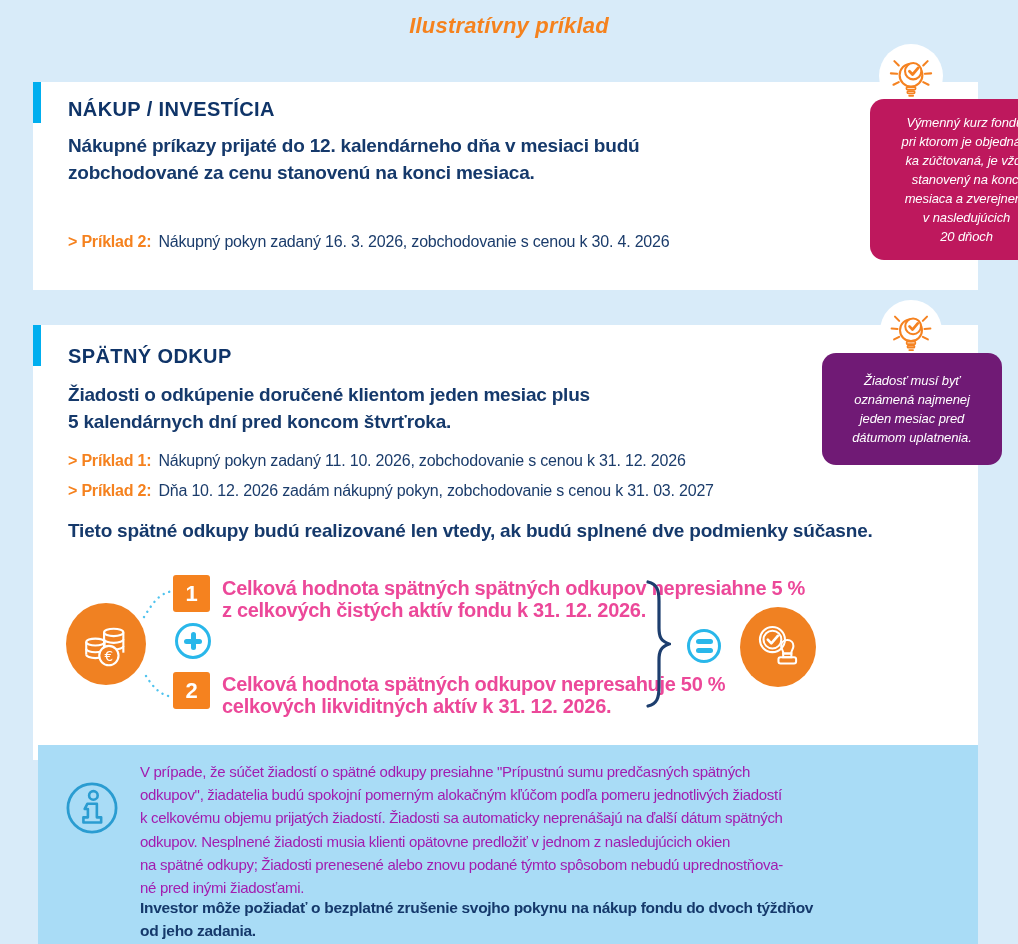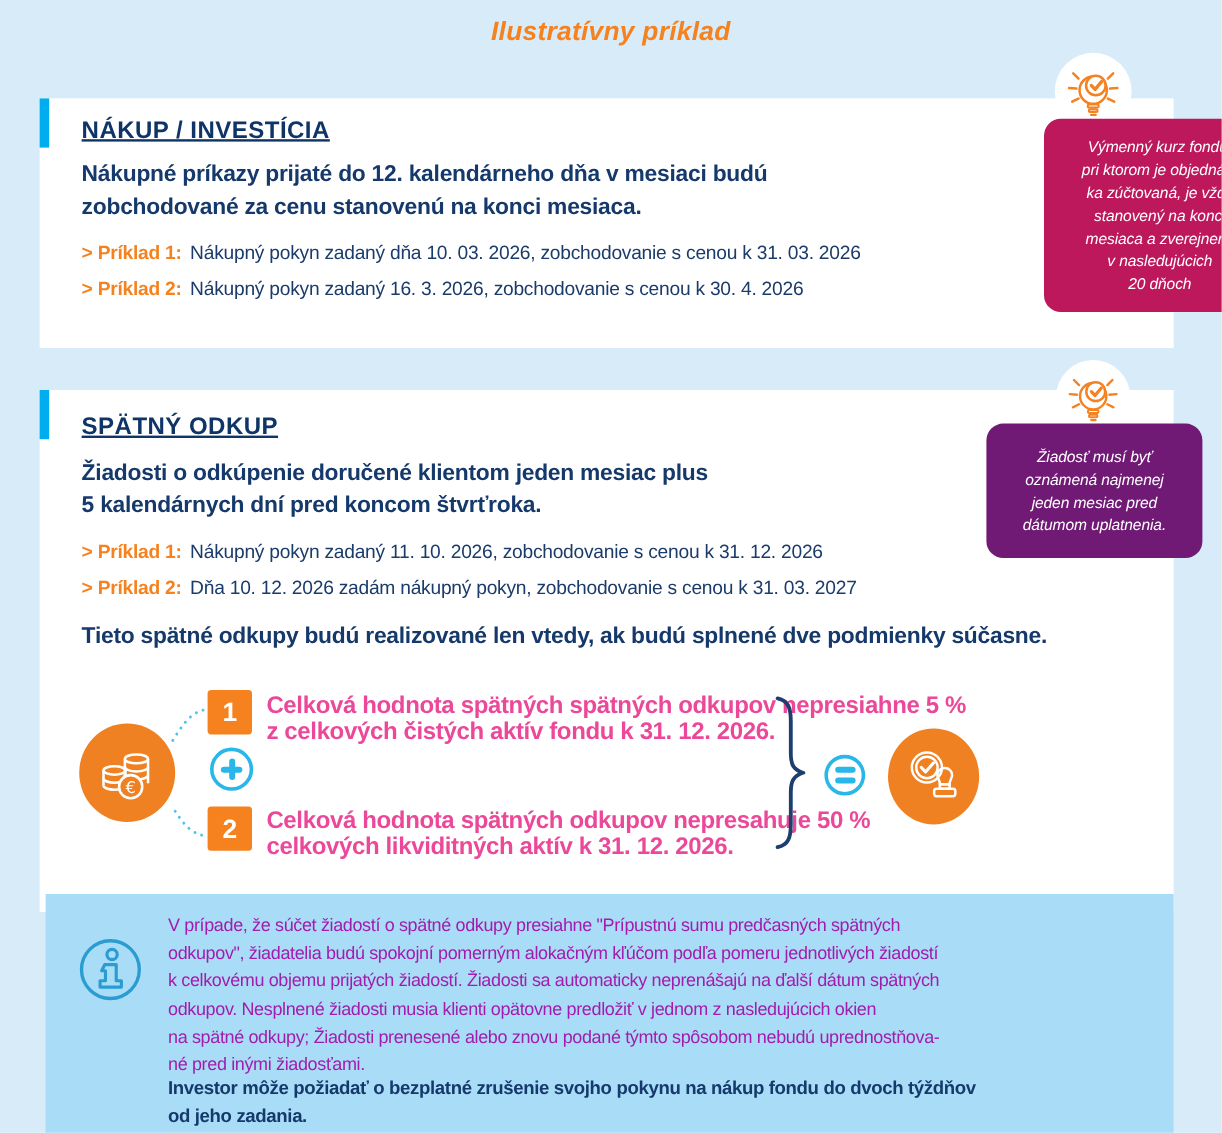--- a/index.html
+++ b/index.html
@@ -17,21 +17,21 @@
     font-weight: bold; font-style: italic; letter-spacing: 0.2px;
   }
 
   .card { position: absolute; left: 33px; width: 945px; background: #ffffff; }
   .card1 { top: 82px; height: 208px; }
   .card2 { top: 325px; height: 435px; }
   .accent-bar { position: absolute; left: 0; top: 0; width: 8px; height: 41px; background: #00aeef; }
 
   .card-heading {
     position: absolute; left: 35px; color: #0f3468;
-    font-size: 20px; font-weight: bold; letter-spacing: 0.4px; text-decoration: underline;
+    font-size: 20px; font-weight: bold; letter-spacing: 0.4px;
   }
   .card-lead {
     position: absolute; left: 35px; color: #15396b;
     font-size: 19px; font-weight: bold; line-height: 27px; letter-spacing: -0.2px;
   }
   .example { position: absolute; left: 35px; font-size: 16px; letter-spacing: -0.2px; }
   .example .ex-label { color: #f5821f; font-weight: bold; margin-right: 7px; }
   .example .ex-text { color: #1b3c6b; }
 
   .tip-badge {
@@ -111,23 +111,20 @@
 
 <div class="page">
 
   <div class="doc-title">Ilustratívny príklad</div>
 
   <div class="card card1">
     <div class="accent-bar"></div>
     <div class="card-heading" style="top:16px">NÁKUP / INVESTÍCIA</div>
     <div class="card-lead ml" style="top:50px">Nákupné príkazy prijaté do 12. kalendárneho dňa v mesiaci budú
 zobchodované za cenu stanovenú na konci mesiaca.</div>
-    <div class="example" style="top:121px">
-      <span class="ex-label">&gt; Príklad 1:</span><span class="ex-text">Nákupný pokyn zadaný dňa 10. 03. 2026, zobchodovanie s cenou k 31. 03. 2026</span>
-    </div>
     <div class="example" style="top:151px">
       <span class="ex-label">&gt; Príklad 2:</span><span class="ex-text">Nákupný pokyn zadaný 16. 3. 2026, zobchodovanie s cenou k 30. 4. 2026</span>
     </div>
   </div>
 
   <div class="tip-badge badge1">
     <svg width="56" height="56" viewBox="0 0 64 64" fill="none">
       <g stroke="#f58220" stroke-width="2.4" stroke-linecap="round">
         <path d="M13,15 l5,5"></path>
           <path d="M9,29 l7,0.5"></path>

